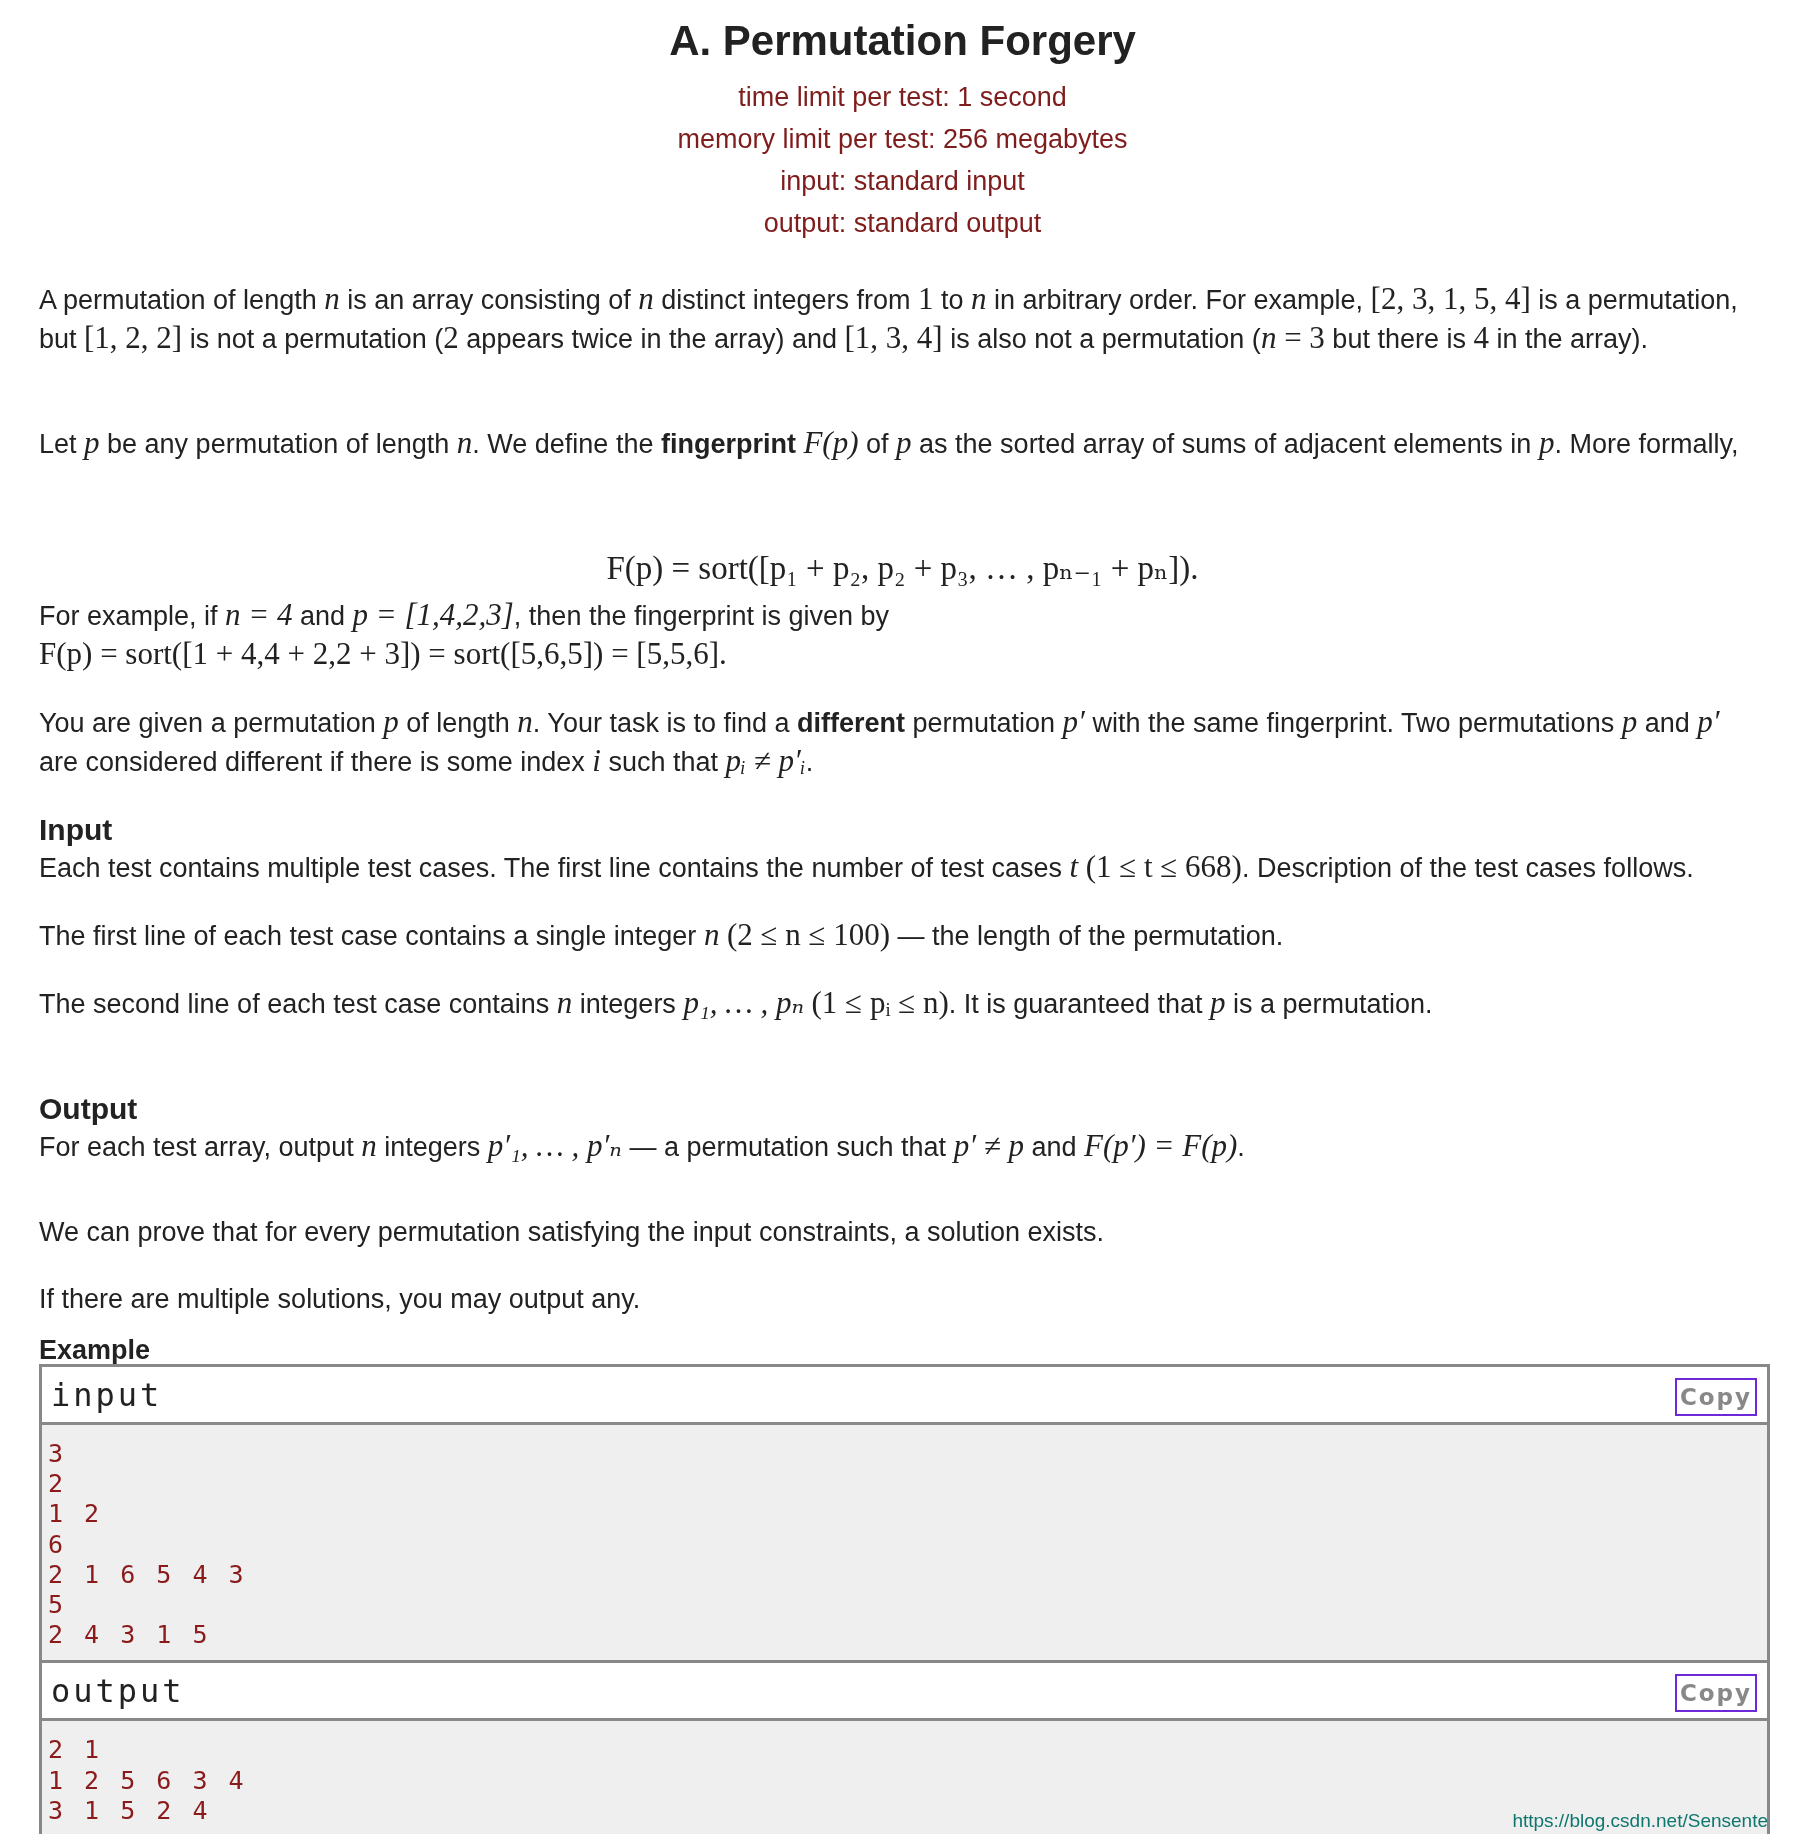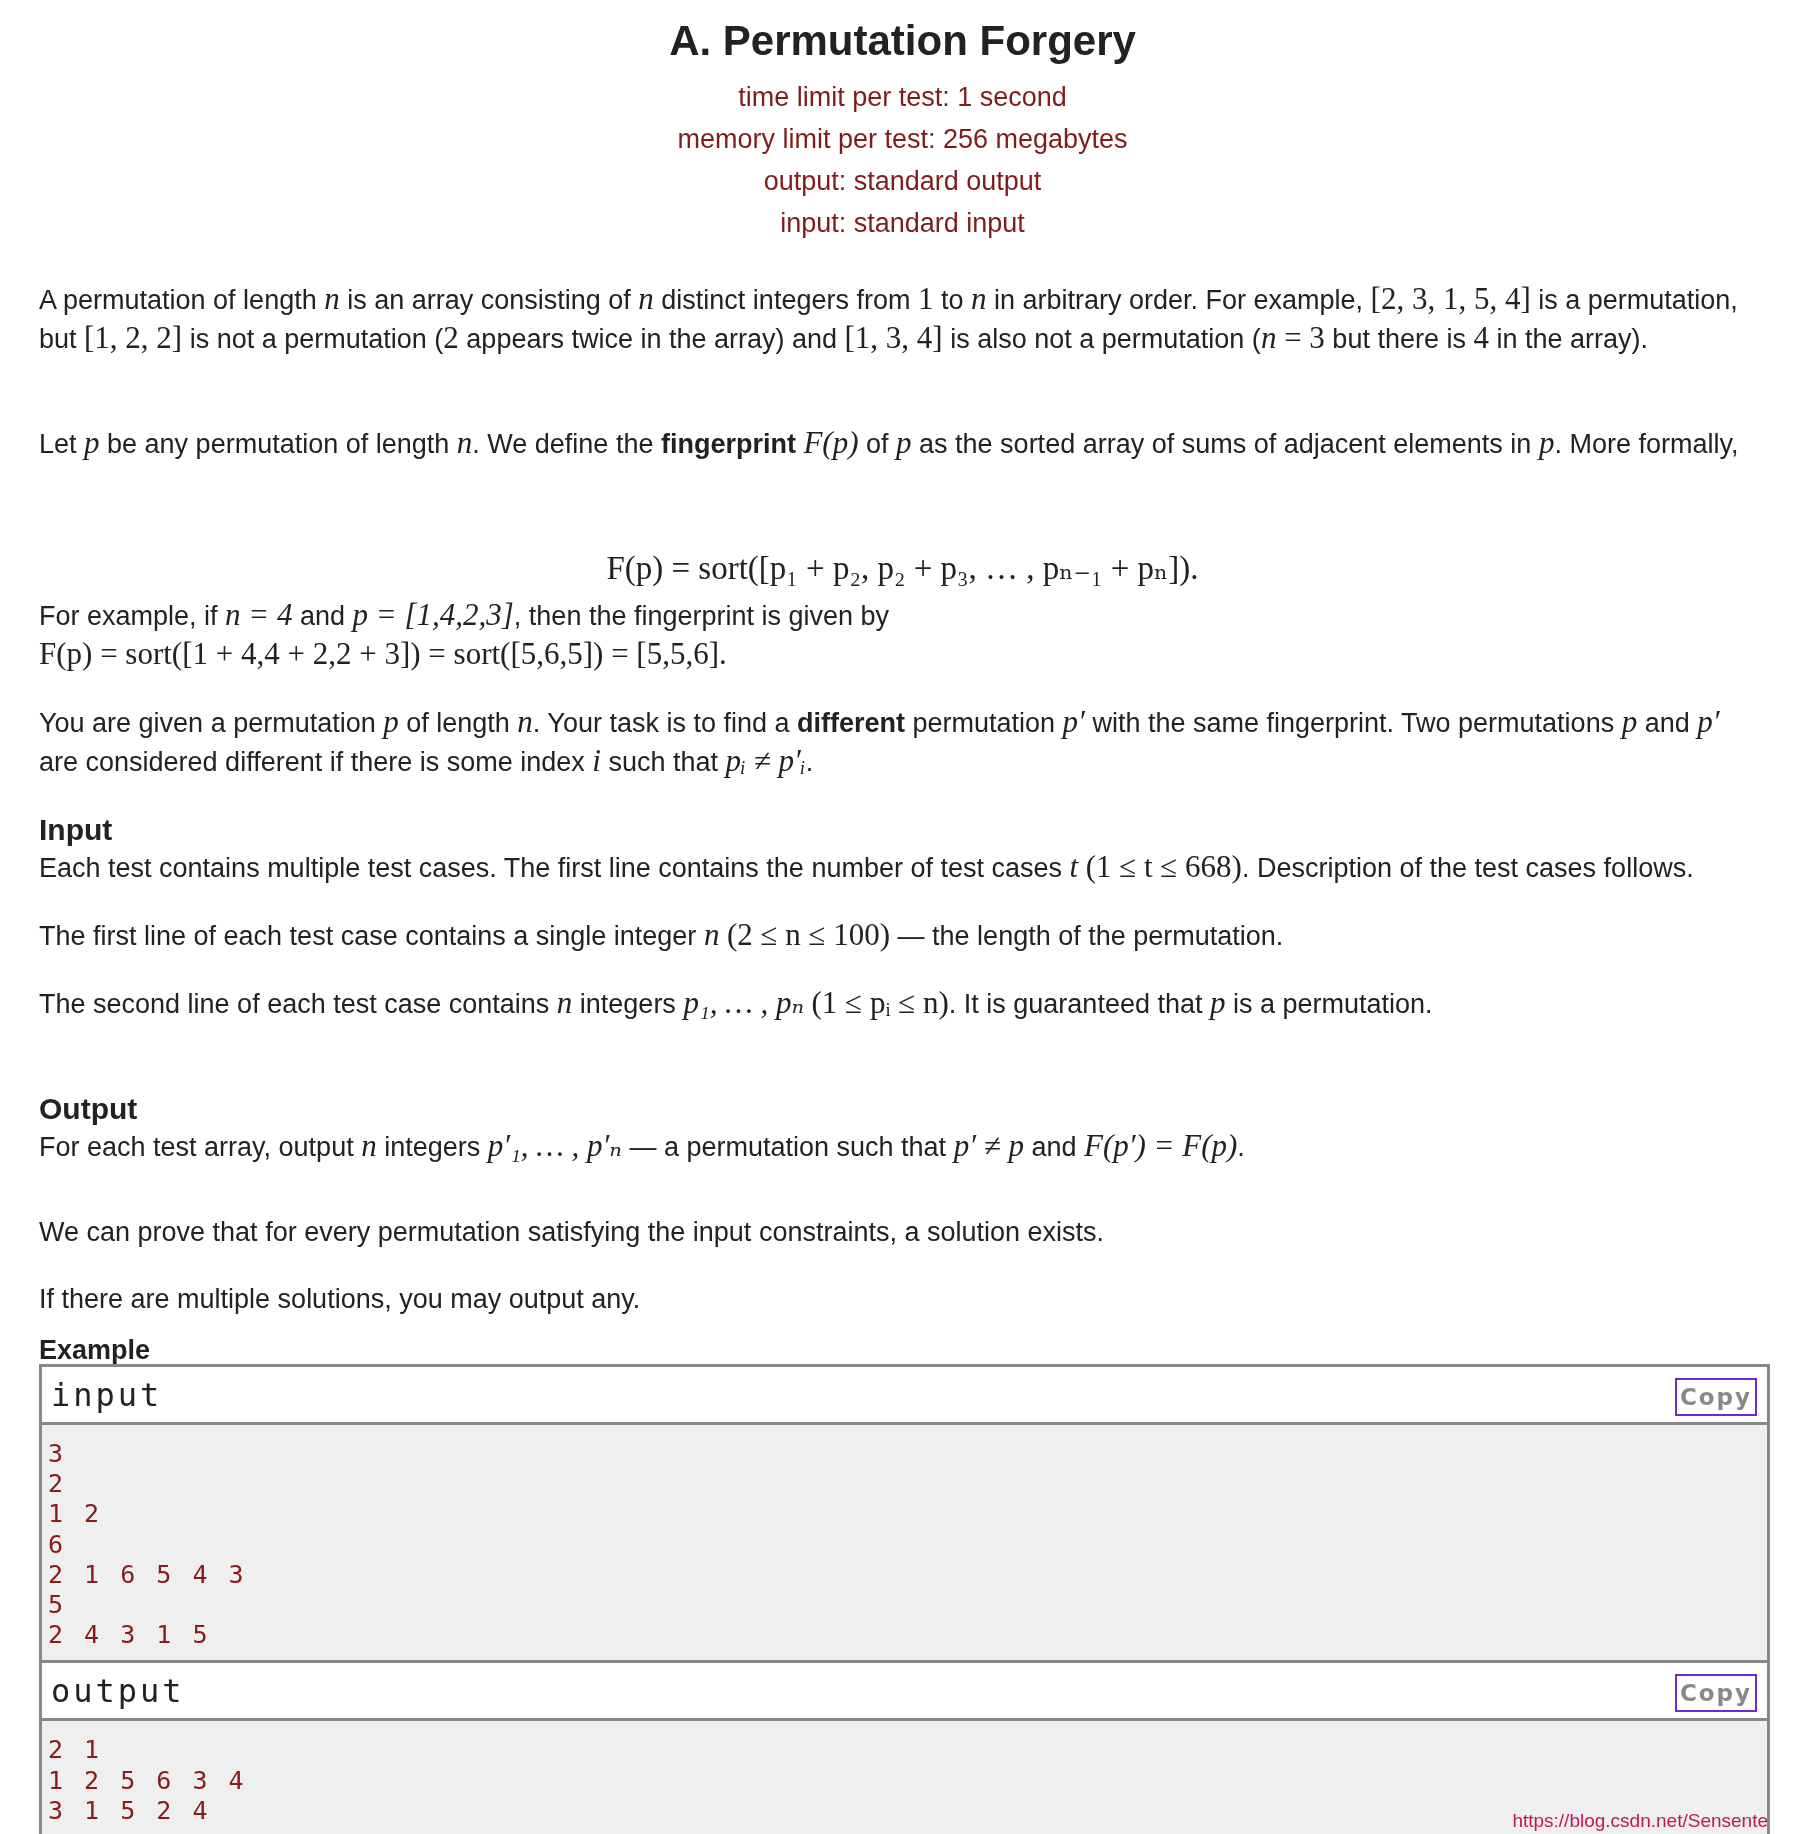--- a/index.html
+++ b/index.html
@@ -18,34 +18,34 @@
   .sample-box { position: absolute; left: 0; width: 1725px; border: 3px solid #888; border-bottom: none; background: #efefef; }
   .io-head { position: relative; background: #fff; height: 55px; border-bottom: 3px solid #888;
              font-family: "DejaVu Sans Mono", "Liberation Mono", monospace; font-size: 32px; letter-spacing: 3px; }
   .io-head .label { position: absolute; left: 9px; top: 6px; line-height: 44px; color: #222; }
   .copy-btn { position: absolute; right: 10px; top: 11px; width: 78px; height: 34px; border: 2px solid #6d28d9;
               background: #fff; color: #888; font-family: "DejaVu Sans", sans-serif; font-weight: bold; font-size: 23px;
               letter-spacing: 2px; line-height: 34px; text-align: center; box-sizing: content-box; cursor: pointer; }
   .io-body { padding: 14px 0 10px 6px; border-bottom: 3px solid #888; }
   .io-line { font-family: "DejaVu Sans Mono", "Liberation Mono", monospace; font-size: 25px; line-height: 30.2px;
              color: #8b1a1a; white-space: pre; word-spacing: 6px; }
-  .watermark { position: absolute; right: 30px; bottom: 2px; font-size: 19px; color: #be185d; font-family: "Liberation Sans", sans-serif; }
+  .watermark { position: absolute; right: 30px; bottom: 2px; font-size: 19px; color: #0f766e; font-family: "Liberation Sans", sans-serif; }
   b { font-weight: bold; }
 </style>
 </head>
 <body>
 
 <div class="page">
 
   <div class="header">
     <div class="title">A. Permutation Forgery</div>
     <div class="meta-line">time limit per test: 1 second</div>
     <div class="meta-line">memory limit per test: 256 megabytes</div>
+    <div class="meta-line">input: standard input</div>
     <div class="meta-line">output: standard output</div>
-    <div class="meta-line">input: standard input</div>
   </div>
 
   <p class="para" style="position:absolute; top:280px; left:0; width:1727px;"><span>A permutation of length </span><span class="mi">n</span><span> is an array consisting of </span><span class="mi">n</span><span> distinct integers from </span><span class="m">1</span><span> to </span><span class="mi">n</span><span> in arbitrary order. For example, </span><span class="m">[2, 3, 1, 5, 4]</span><span> is a permutation, but </span><span class="m">[1, 2, 2]</span><span> is not a permutation (</span><span class="m">2</span><span> appears twice in the array) and </span><span class="m">[1, 3, 4]</span><span> is also not a permutation (</span><span class="mi">n</span><span class="m"> = 3</span><span> but there is </span><span class="m">4</span><span> in the array).</span></p>
 
   <p class="para" style="position:absolute; top:424px; left:0; width:1727px;"><span>Let </span><span class="mi">p</span><span> be any permutation of length </span><span class="mi">n</span><span>. We define the </span><b>fingerprint</b> <span class="mi">F(p)</span><span> of </span><span class="mi">p</span><span> as the sorted array of sums of adjacent elements in </span><span class="mi">p</span><span>. More formally,</span></p>
 
   <div class="formula" style="position:absolute; top:548px; left:0; width:1727px;">F(p) = sort([p₁ + p₂, p₂ + p₃, … , pₙ₋₁ + pₙ]).</div>
 
   <div class="para" style="position:absolute; top:596px; left:0; width:1727px;">
     <div><span>For example, if </span><span class="mi">n = 4</span><span> and </span><span class="mi">p = [1,4,2,3]</span><span>, then the fingerprint is given by</span></div>

